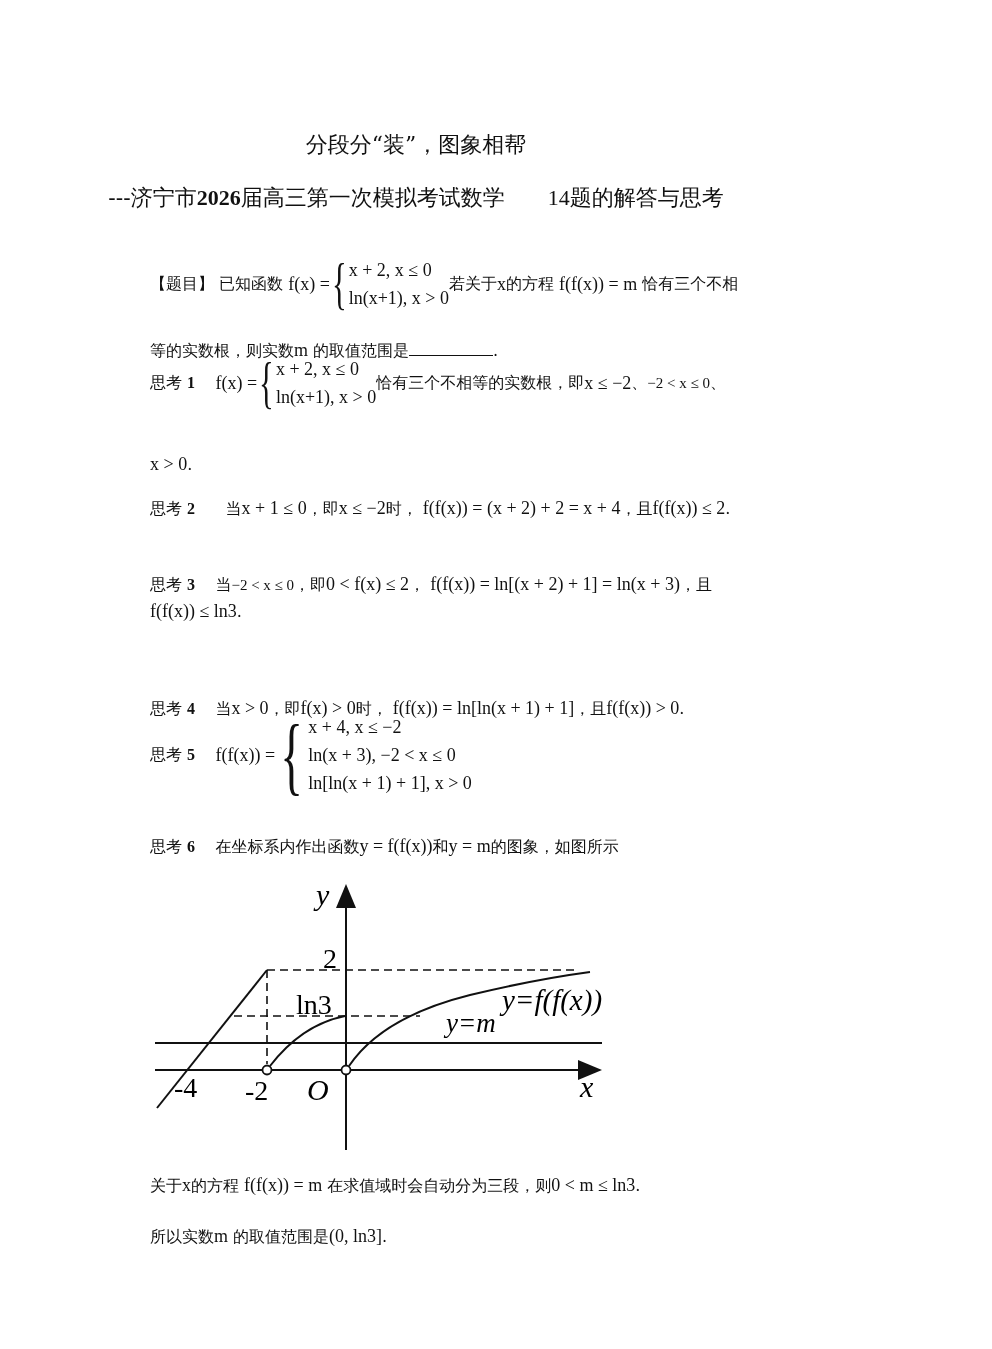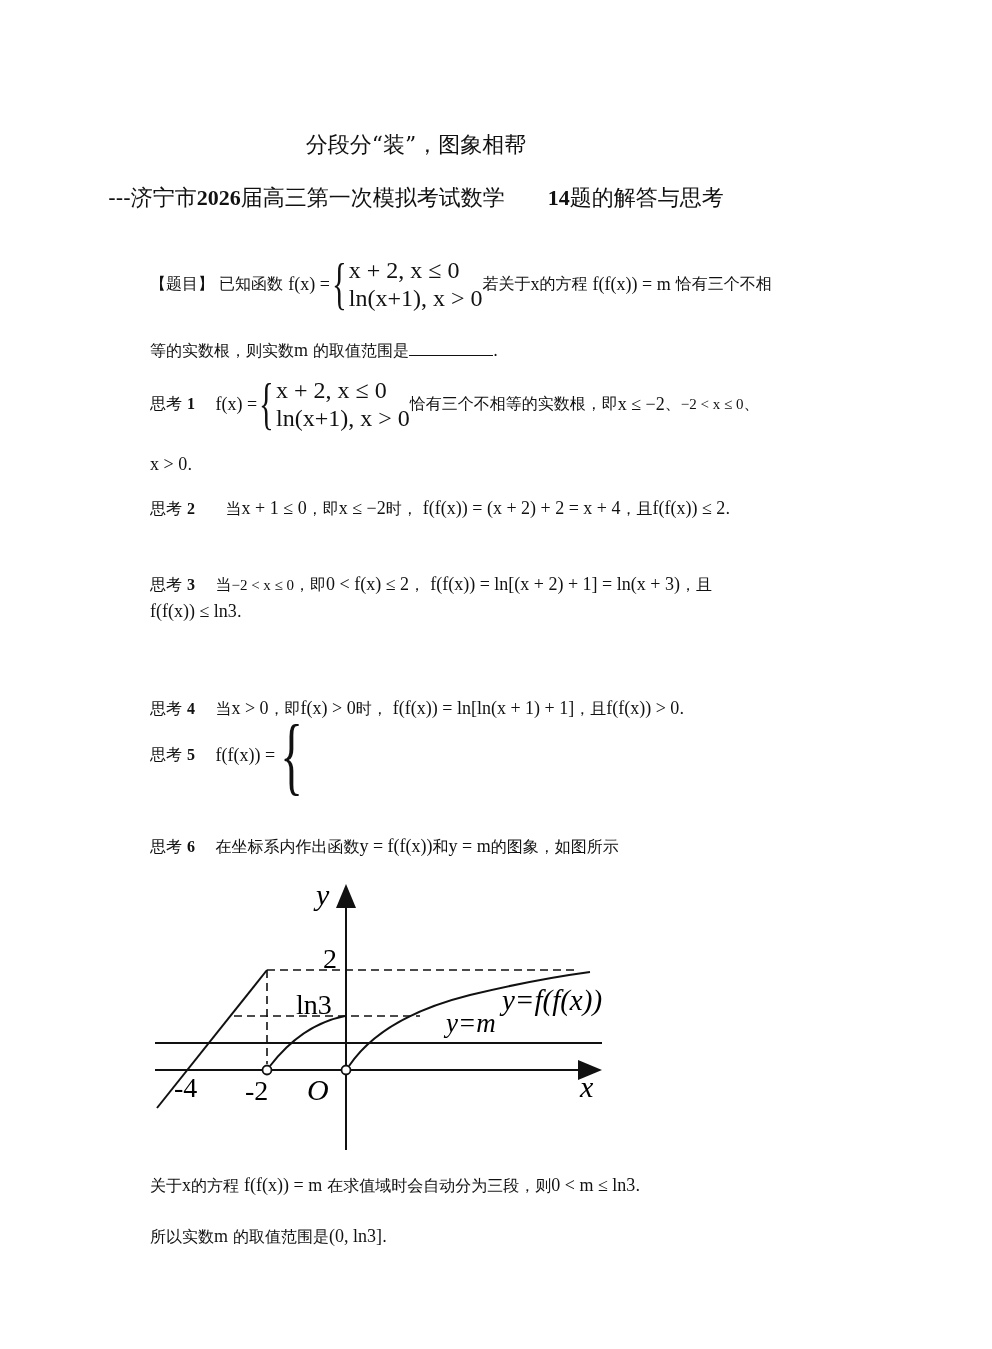--- a/index.html
+++ b/index.html
@@ -12,30 +12,30 @@
   .title { font-size: 22px; left: 0; width: 832px; text-align: center; }
   .t1 { top: 130px; }
   .t2 { top: 183px; }
   .line { font-size: 16px; left: 150px; }
   .m { font-family: "Liberation Serif", "DejaVu Serif", serif; font-size: 18px; }
   .lbl { font-size: 16px; }
   .lbl b { font-family: "Liberation Serif", serif; font-weight: bold; }
   .piece { display: inline-flex; align-items: center; vertical-align: middle; }
   .brace { font-family: "Liberation Serif", serif; font-size: 56px; line-height: 1; transform: scaleX(0.55); margin: 0 -4px; }
   .brace3 { font-size: 86px; }
-  .cases { display: inline-flex; flex-direction: column; font-family: "Liberation Serif", serif; font-size: 24px; line-height: 28px; }
+  .cases { display: inline-flex; flex-direction: column; font-family: "Liberation Serif", serif; font-size: 18px; line-height: 28px; }
   .blank { display: inline-block; width: 84px; border-bottom: 1px solid #111; height: 18px; vertical-align: baseline; }
   svg text { font-family: "Liberation Serif", "DejaVu Serif", serif; }
 </style>
 </head>
 <body>
 
 <div class="abs title t1">分段分“装”，图象相帮</div>
 <div class="abs title t2">
-  <span>---济宁市</span><span style="font-weight:bold;font-family:'Liberation Serif',serif;">2026</span><span>届高三第一次模拟考试数学</span><span style="font-weight:bold;font-family:'Liberation Serif',serif;margin-left:43px;">14</span><span>题的解答与思考</span>
+  <span>---济宁市</span><span style="font-weight:bold;font-family:'Liberation Serif',serif;">2026</span><span>届高三第一次模拟考试数学</span><span style="font-weight:normal;font-family:'Liberation Serif',serif;margin-left:43px;">14</span><span>题的解答与思考</span>
 </div>
 
 <div class="abs line" style="top:256px;">
   <span class="piece">
     <span>【题目】</span>&nbsp;
     <span>已知函数</span>&nbsp;
     <span class="m">f(x) =</span>
     <span class="brace">{</span>
     <span class="cases">
       <span>x + 2, x ≤ 0</span>
@@ -45,21 +45,21 @@
     <span class="m">x</span>
     <span>的方程</span>&nbsp;
     <span class="m">f(f(x)) = m</span>&nbsp;
     <span>恰有三个不相</span>
   </span>
 </div>
 <div class="abs line" style="top:337px;text-align:center;">
   <span>等的实数根，则实数</span><span class="m">m</span>&nbsp;<span>的取值范围是</span><span class="blank"></span><span>.</span>
 </div>
 
-<div class="abs line" style="top:376px;">
+<div class="abs line" style="top:355px;">
   <span class="piece">
     <span class="lbl"><span>思考</span> <b>1</b></span>&nbsp;&nbsp;&nbsp;&nbsp;
     <span class="m">f(x) =</span>
     <span class="brace">{</span>
     <span class="cases">
       <span>x + 2, x ≤ 0</span>
       <span>ln(x+1), x &gt; 0</span>
     </span>
     <span>恰有三个不相等的实数根，即</span>
     <span class="m">x ≤ −2</span>
@@ -91,20 +91,25 @@
   <span class="lbl"><span>思考</span> <b>4</b></span>&nbsp;&nbsp;&nbsp;
   <span>当</span><span class="m">x &gt; 0</span><span>，即</span><span class="m">f(x) &gt; 0</span><span>时，</span>
   <span class="m">f(f(x)) = ln[ln(x + 1) + 1]</span><span>，且</span><span class="m">f(f(x)) &gt; 0</span><span>.</span>
 </div>
 
 <div class="abs line" style="top:712px;">
   <span class="piece">
     <span class="lbl"><span>思考</span> <b>5</b></span>&nbsp;&nbsp;&nbsp;&nbsp;
     <span class="m">f(f(x)) =</span>
     <span class="brace brace3">{</span>
+    <span class="cases">
+      <span>x + 4, x ≤ −2</span>
+      <span>ln(x + 3), −2 &lt; x ≤ 0</span>
+      <span>ln[ln(x + 1) + 1], x &gt; 0</span>
+    </span>
   </span>
 </div>
 
 <div class="abs line" style="top:836px;">
   <span class="lbl"><span>思考</span> <b>6</b></span>&nbsp;&nbsp;&nbsp;
   <span>在坐标系内作出函数</span><span class="m">y = f(f(x))</span><span>和</span><span class="m">y = m</span><span>的图象，如图所示</span>
 </div>
 
 <svg class="abs" style="left:0;top:0;" width="992" height="1349">
   <defs>

